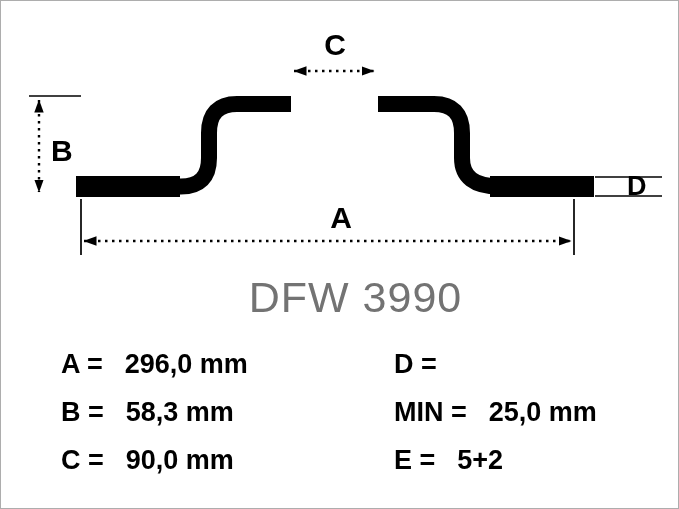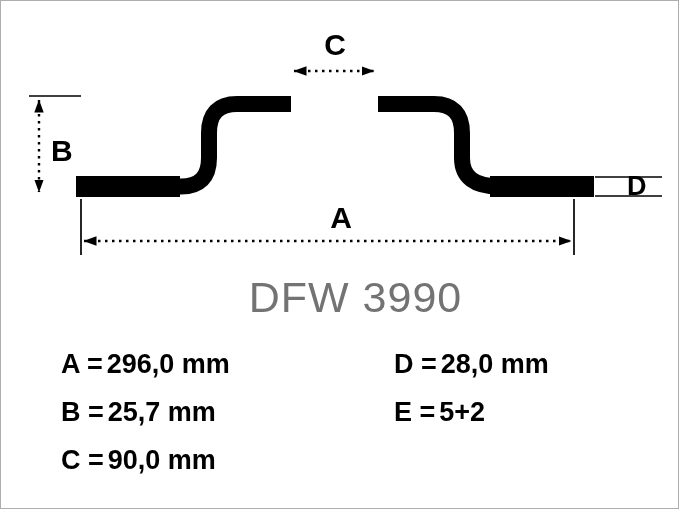--- a/index.html
+++ b/index.html
@@ -34,21 +34,21 @@
   .specs-col.right { left:393px; }
   .spec-line {
     display:flex;
     align-items:baseline;
     height:31px;
     margin-bottom:17px;
     font-size:27px;
     font-weight:bold;
     white-space:nowrap;
   }
-  .spec-value { margin-left:4px; }
+  .spec-value { margin-left:22px; }
 </style>
 </head>
 <body>
 
 <div class="screen">
 
   <svg class="drawing" width="679" height="268" viewBox="0 0 679 268" xmlns="http://www.w3.org/2000/svg">
     <defs>
       <marker id="ahR" markerWidth="14" markerHeight="11" refX="12.5" refY="5" orient="auto" markerUnits="userSpaceOnUse">
         <path d="M0,0.3 L13,5 L0,9.7 Z" fill="#000"></path>
@@ -89,32 +89,35 @@
 
   <div class="title">DFW 3990</div>
 
   <div class="specs-col left">
     <div class="spec-line">
       <span class="spec-label">A =</span>
       <span class="spec-value">296,0 mm</span>
     </div>
     <div class="spec-line">
       <span class="spec-label">B =</span>
-      <span class="spec-value">25,7 mm</span>
+      <span class="spec-value">58,3 mm</span>
     </div>
     <div class="spec-line">
       <span class="spec-label">C =</span>
       <span class="spec-value">90,0 mm</span>
     </div>
   </div>
 
   <div class="specs-col right">
     <div class="spec-line">
       <span class="spec-label">D =</span>
-      <span class="spec-value">28,0 mm</span>
+    </div>
+    <div class="spec-line">
+      <span class="spec-label">MIN =</span>
+      <span class="spec-value">25,0 mm</span>
     </div>
     <div class="spec-line">
       <span class="spec-label">E =</span>
       <span class="spec-value">5+2</span>
     </div>
   </div>
 
 </div>
 
 </body></html>

